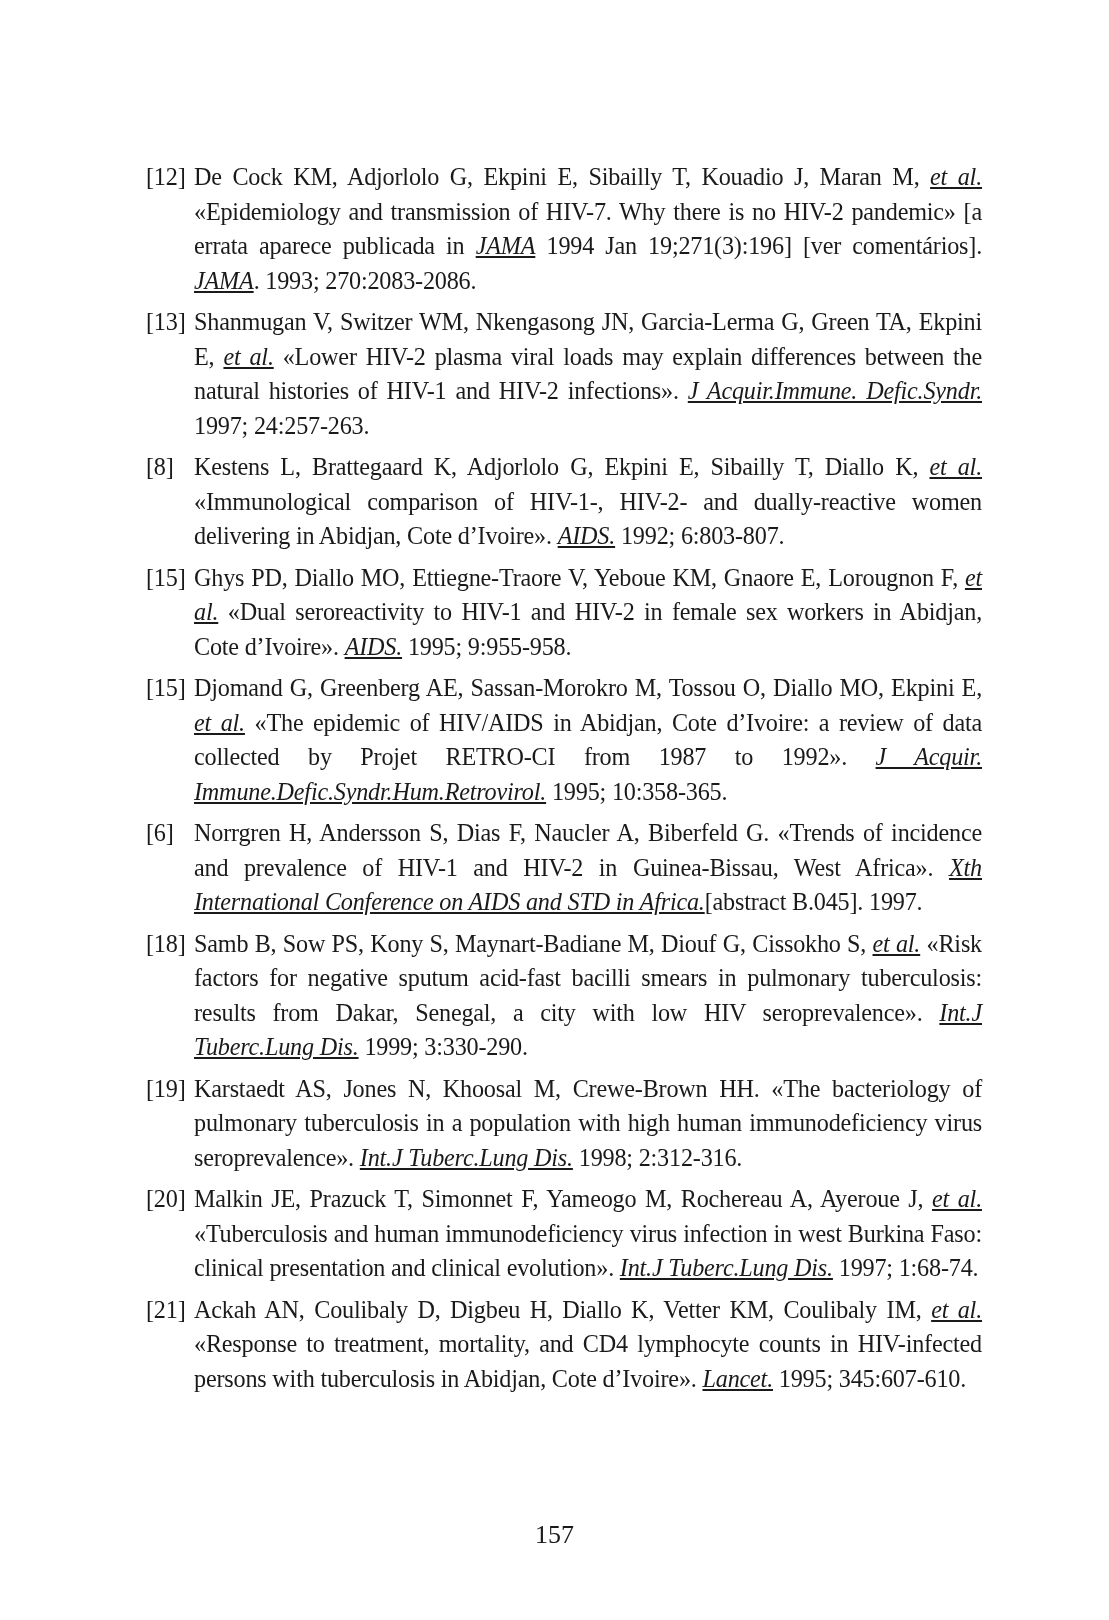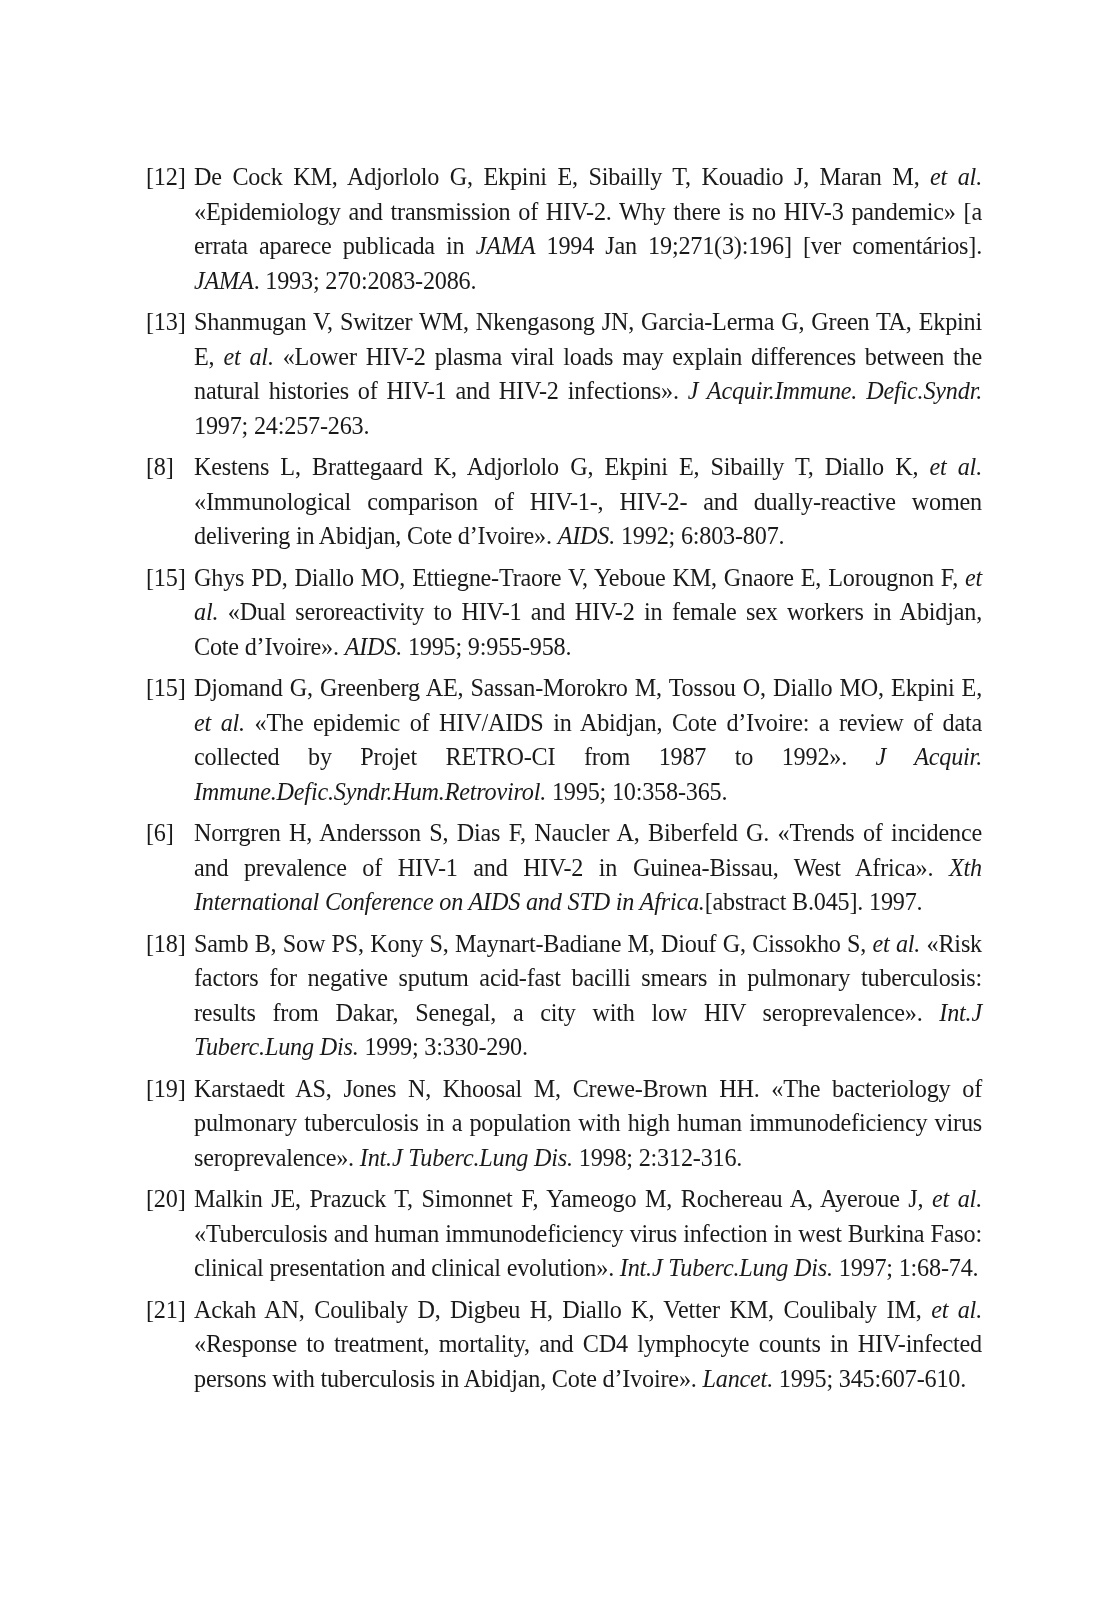--- a/index.html
+++ b/index.html
@@ -39,40 +39,41 @@
     }
     .ref .num {
       position: absolute;
       left: 0;
       top: 0;
       width: 46px;
       text-align: left;
     }
     .ref .body em {
       font-style: italic;
+      text-decoration: underline;
     }
     .page-number {
       position: absolute;
       left: 0;
       width: 1109px;
       top: 1520px;
       text-align: center;
       font-size: 26px;
       line-height: 30px;
     }
   </style>
 </head>
 <body>
 
 <div class="page">
   <div class="refs">
 
     <div class="ref">
       <span class="num">[12]</span>
-      <span class="body"><span>De Cock KM, Adjorlolo G, Ekpini E, Sibailly T, Kouadio J, Maran M, </span><em>et al.</em><span> «Epidemiology and transmission of HIV-2. Why there is no HIV-3 pandemic» [a errata aparece publicada in </span><em>JAMA</em><span> 1994 Jan 19;271(3):196] [ver comentários]. </span><em>JAMA</em><span>. 1993; 270:2083-2086.</span></span>
+      <span class="body"><span>De Cock KM, Adjorlolo G, Ekpini E, Sibailly T, Kouadio J, Maran M, </span><em>et al.</em><span> «Epidemiology and transmission of HIV-7. Why there is no HIV-2 pandemic» [a errata aparece publicada in </span><em>JAMA</em><span> 1994 Jan 19;271(3):196] [ver comentários]. </span><em>JAMA</em><span>. 1993; 270:2083-2086.</span></span>
     </div>
 
     <div class="ref">
       <span class="num">[13]</span>
       <span class="body"><span>Shanmugan V, Switzer WM, Nkengasong JN, Garcia-Lerma G, Green TA, Ekpini E, </span><em>et al.</em><span> «Lower HIV-2 plasma viral loads may explain differences between the natural histories of HIV-1 and HIV-2 infections». </span><em>J Acquir.Immune. Defic.Syndr.</em><span> 1997; 24:257-263.</span></span>
     </div>
 
     <div class="ref">
       <span class="num">[8]</span>
       <span class="body"><span>Kestens L, Brattegaard K, Adjorlolo G, Ekpini E, Sibailly T, Diallo K, </span><em>et al.</em><span> «Immunological comparison of HIV-1-, HIV-2- and dually-reactive women delivering in Abidjan, Cote d’Ivoire». </span><em>AIDS.</em><span> 1992; 6:803-807.</span></span>
@@ -108,13 +109,14 @@
       <span class="body"><span>Malkin JE, Prazuck T, Simonnet F, Yameogo M, Rochereau A, Ayeroue J, </span><em>et al.</em><span> «Tuberculosis and human immunodeficiency virus infection in west Burkina Faso: clinical presentation and clinical evolution». </span><em>Int.J Tuberc.Lung Dis.</em><span> 1997; 1:68-74.</span></span>
     </div>
 
     <div class="ref">
       <span class="num">[21]</span>
       <span class="body"><span>Ackah AN, Coulibaly D, Digbeu H, Diallo K, Vetter KM, Coulibaly IM, </span><em>et al.</em><span> «Response to treatment, mortality, and CD4 lymphocyte counts in HIV-infected persons with tuberculosis in Abidjan, Cote d’Ivoire». </span><em>Lancet.</em><span> 1995; 345:607-610.</span></span>
     </div>
 
   </div>
 
+  <div class="page-number">157</div>
 </div>
 
 </body></html>

